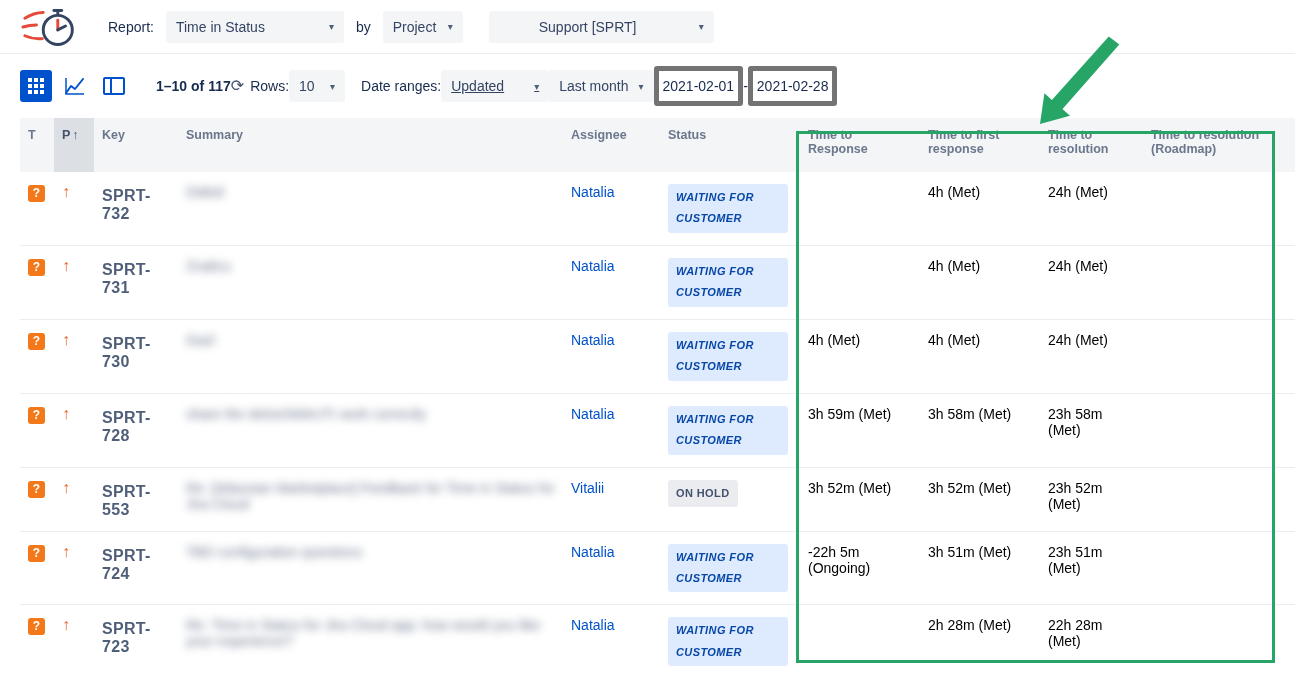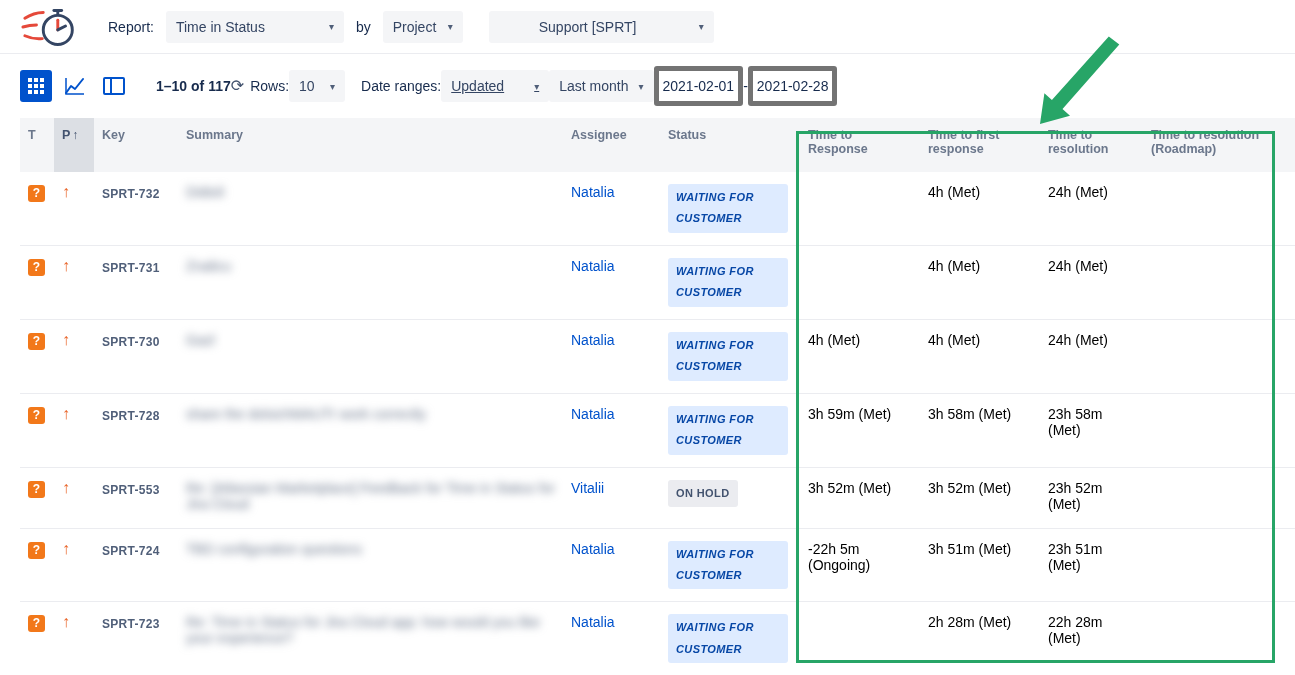--- a/index.html
+++ b/index.html
@@ -44,21 +44,21 @@
   thead th {
     background:#F4F5F7; color:#6B778C; font-size:12.5px; font-weight:700; text-align:left;
     padding:10px 8px; vertical-align:top; height:54px; cursor:pointer;
   }
   thead th.sorted { background:#DCDFE4; color:#42526E; }
   thead th .hw { display:inline-block; max-width:82px; }
   thead th .hw-wide { display:inline-block; max-width:120px; }
   .sort-arrow { color:#42526E; font-size:12px; margin-left:2px; }
   tbody tr { height:61px; }
   tbody td { border-bottom:1px solid #EBECF0; padding:12px 8px; vertical-align:top; }
-  .c-key { font-weight:700; font-size:12px; color:#505F79; letter-spacing:.3px; padding-top:15px; }
+  .c-key { font-weight:700; font-size:16px; color:#505F79; letter-spacing:.3px; padding-top:15px; }
   .qicon { display:inline-block; width:17px; height:17px; background:#F2781A; color:#fff; font-weight:700; font-size:12px; text-align:center; line-height:17px; border-radius:3px; }
   .prio { color:#E9662B; font-weight:700; font-size:16px; line-height:1; }
   .blurred { filter:blur(4px); color:#6B778C; }
   .assignee { color:#0052CC; text-decoration:none; cursor:pointer;margin-top:30px; }
   .lz { display:inline-block; font-size:11px; font-weight:700; letter-spacing:.4px; padding:3px 8px; border-radius:3px; line-height:1.95; max-width:120px; text-transform:uppercase; }
   .lz-blue { background:#DEEBFF; color:#0747A6;font-style:italic; }
   .lz-gray { background:#EBECF0; color:#42526E; }
   .c-time { color:#000000; }
 
   

